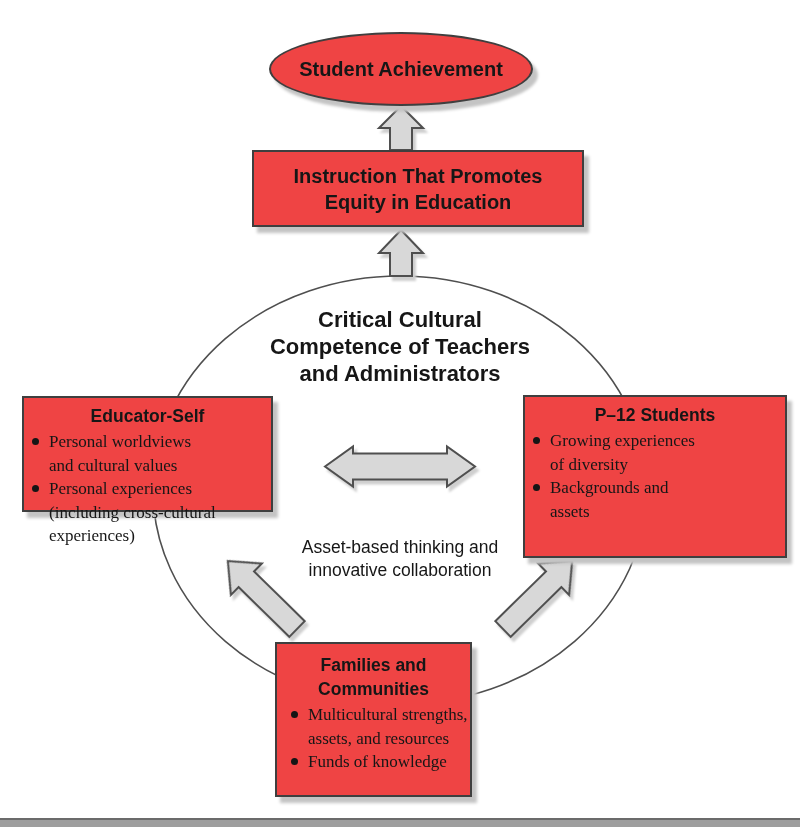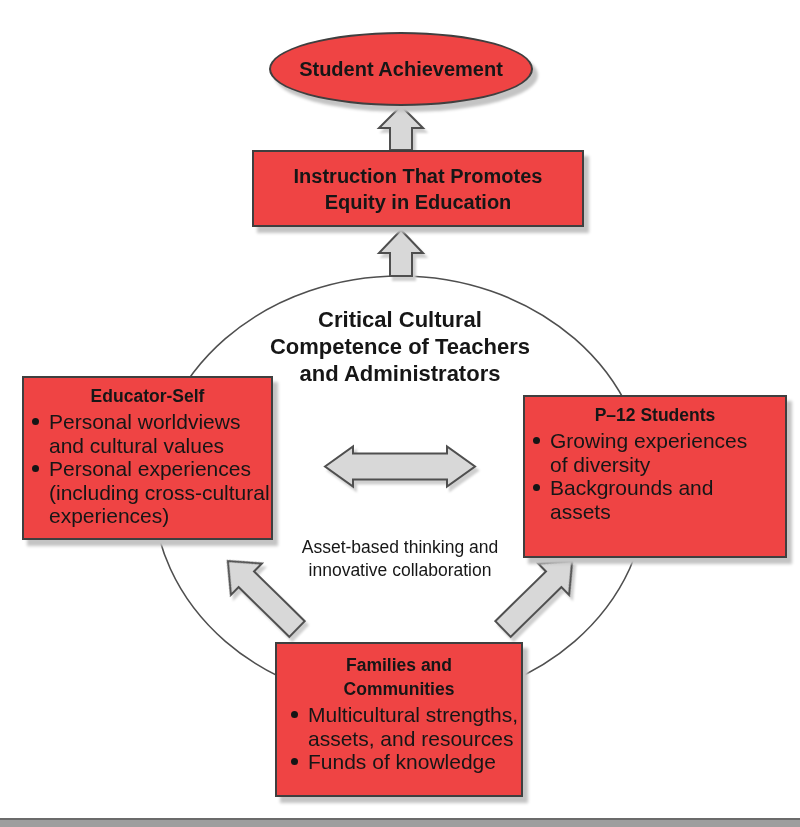--- a/index.html
+++ b/index.html
@@ -51,30 +51,30 @@
   }
   .circle-label {
     left: 240px; top: 306px; width: 320px;
     font-size: 22px; font-weight: bold; line-height: 27px;
   }
   .center-note {
     left: 260px; top: 536px; width: 280px;
     font-size: 17.5px; line-height: 23px;
   }
   .info-box { padding-top: 6px; }
-  .box-educator { left: 22px;  top: 376px; width: 251px; height: 164px; }
+  .box-educator { left: 22px;  top: 396px; width: 251px; height: 116px; }
   .box-students { left: 523px; top: 395px; width: 264px; height: 163px; }
-  .box-families { left: 275px; top: 642px; width: 248px; height: 155px; padding-top: 9px; }
+  .box-families { left: 275px; top: 642px; width: 197px; height: 155px; padding-top: 9px; }
   .box-title {
     text-align: center;
     font-size: 17.5px; font-weight: bold; line-height: 24px;
     white-space: pre-line;
     margin-bottom: 2px;
   }
-  .bullet { display: flex; font-size: 21px; line-height: 23.5px; }
+  .bullet { display: flex; font-size: 17px; line-height: 23.5px; font-family: Liberation Serif, serif; }
   .bullet .dot {
     flex: none;
     width: 7px; height: 7px; border-radius: 50%;
     background: #151515;
     margin: 8px 10px 0 8px;
   }
   .box-families .bullet .dot { margin-left: 14px; }
   .bullet .btext { white-space: pre-line; }
   .bottom-rule {
     position: absolute; z-index: 3;

